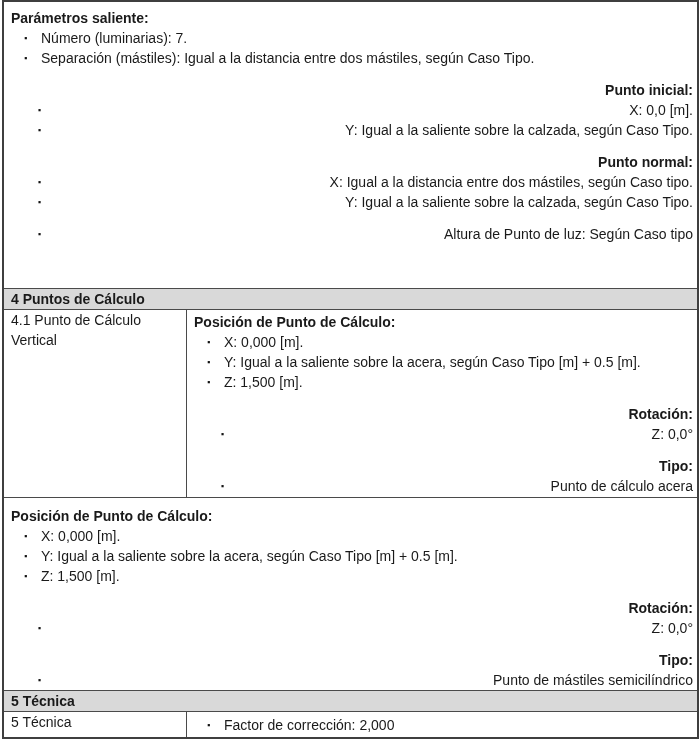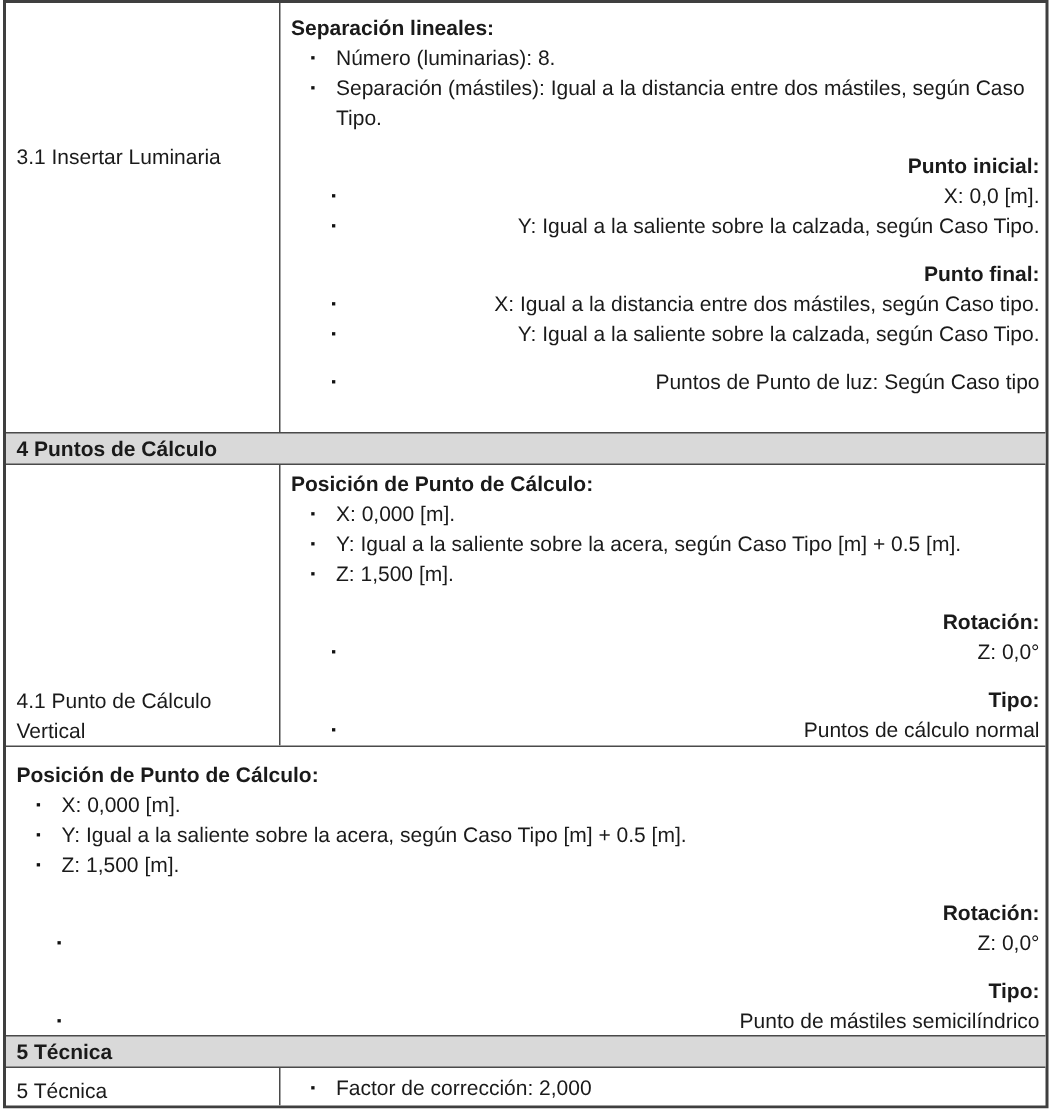--- a/index.html
+++ b/index.html
@@ -36,21 +36,21 @@
     width:183px;
     flex:0 0 183px;
     border-right:1px solid #4a4a4a;
     font-size:14px;
     line-height:20px;
     padding-left:7px;
     padding-right:8px;
     overflow:hidden;
   }
   .label-top{padding-top:92px;}
-  .label-center{display:flex;align-items:flex-end;}
+  .label-center{display:flex;align-items:flex-start;}
   .content-cell{
     box-sizing:border-box;
     flex:1 1 auto;
     padding-left:7px;
     padding-right:4px;
     font-size:14px;
     line-height:20px;
     overflow:hidden;
   }
   .pad6{padding-top:6px;}
@@ -81,61 +81,58 @@
     overflow:hidden;
   }
   .h-s4.section-row, .h-s5.section-row{display:flex;align-items:center;}
 </style>
 </head>
 <body>
 
 <div class="doc-table">
 
   <div class="row first h-r1">
-    <div class="label-cell label-top">
-      <span>3.1 Insertar Luminaria</span>
-    </div>
     <div class="content-cell pad6">
       <div class="rgroup">
-        <div class="heading">Separación lineales:</div>
-        <div class="bullet-line">
-          <span class="bullet-marker">▪</span>
-          <span class="bullet-text">Número (luminarias): 8.</span>
+        <div class="heading">Parámetros saliente:</div>
+        <div class="bullet-line">
+          <span class="bullet-marker">▪</span>
+          <span class="bullet-text">Número (luminarias): 7.</span>
         </div>
         <div class="bullet-line">
           <span class="bullet-marker">▪</span>
           <span class="bullet-text">Separación (mástiles): Igual a la distancia entre dos mástiles, según Caso Tipo.</span>
         </div>
       </div>
       <div class="rgroup">
         <div class="heading">Punto inicial:</div>
         <div class="bullet-line">
           <span class="bullet-marker">▪</span>
           <span class="bullet-text">X: 0,0 [m].</span>
         </div>
         <div class="bullet-line">
           <span class="bullet-marker">▪</span>
           <span class="bullet-text">Y: Igual a la saliente sobre la calzada, según Caso Tipo.</span>
         </div>
       </div>
       <div class="rgroup">
-        <div class="heading">Punto final:</div>
+        <div class="heading">Punto normal:</div>
         <div class="bullet-line">
           <span class="bullet-marker">▪</span>
           <span class="bullet-text">X: Igual a la distancia entre dos mástiles, según Caso tipo.</span>
         </div>
         <div class="bullet-line">
           <span class="bullet-marker">▪</span>
           <span class="bullet-text">Y: Igual a la saliente sobre la calzada, según Caso Tipo.</span>
         </div>
       </div>
       <div class="rgroup">
         <div class="bullet-line">
           <span class="bullet-marker">▪</span>
-          <span class="bullet-text">Puntos de Punto de luz: Según Caso tipo</span>
+          <span class="bullet-text">Altura de Punto de luz: Según Caso tipo</span>
         </div>
       </div>
     </div>
   </div>
 
   <div class="section-row h-s4">
     <span>4 Puntos de Cálculo</span>
   </div>
 
   <div class="row h-r41" style="border-top:none;">
@@ -162,21 +159,21 @@
         <div class="heading">Rotación:</div>
         <div class="bullet-line">
           <span class="bullet-marker">▪</span>
           <span class="bullet-text">Z: 0,0°</span>
         </div>
       </div>
       <div class="rgroup">
         <div class="heading">Tipo:</div>
         <div class="bullet-line">
           <span class="bullet-marker">▪</span>
-          <span class="bullet-text">Puntos de cálculo normal</span>
+          <span class="bullet-text">Punto de cálculo acera</span>
         </div>
       </div>
     </div>
   </div>
 
   <div class="row h-r42">
     <div class="content-cell pad8">
       <div class="rgroup">
         <div class="heading">Posición de Punto de Cálculo:</div>
         <div class="bullet-line">

